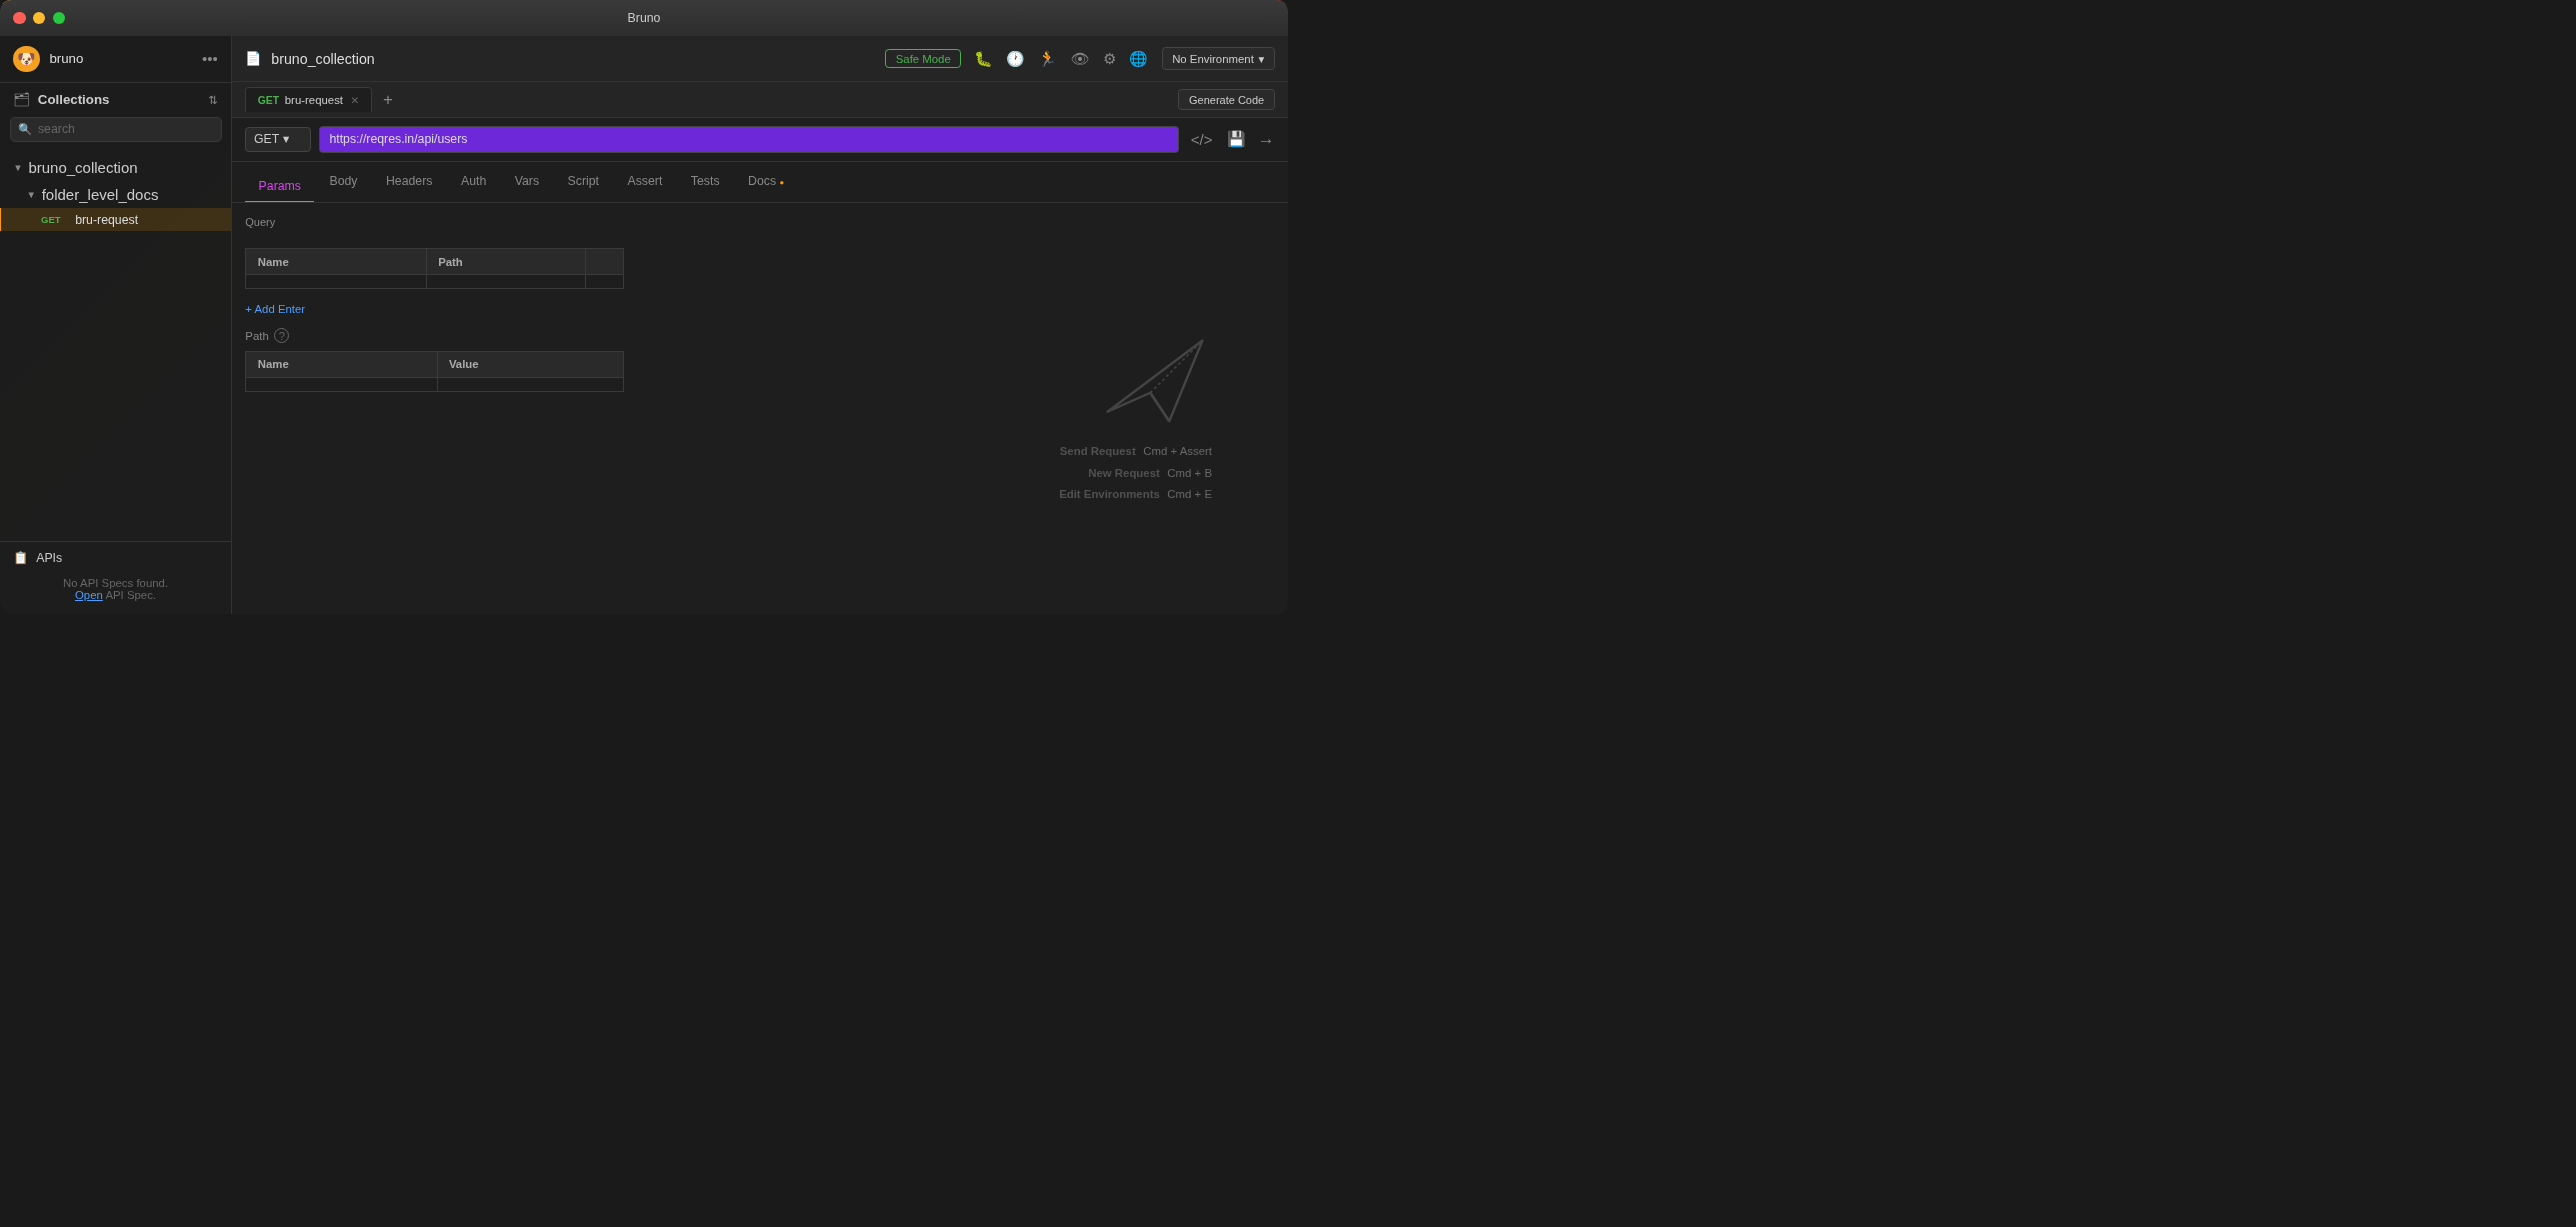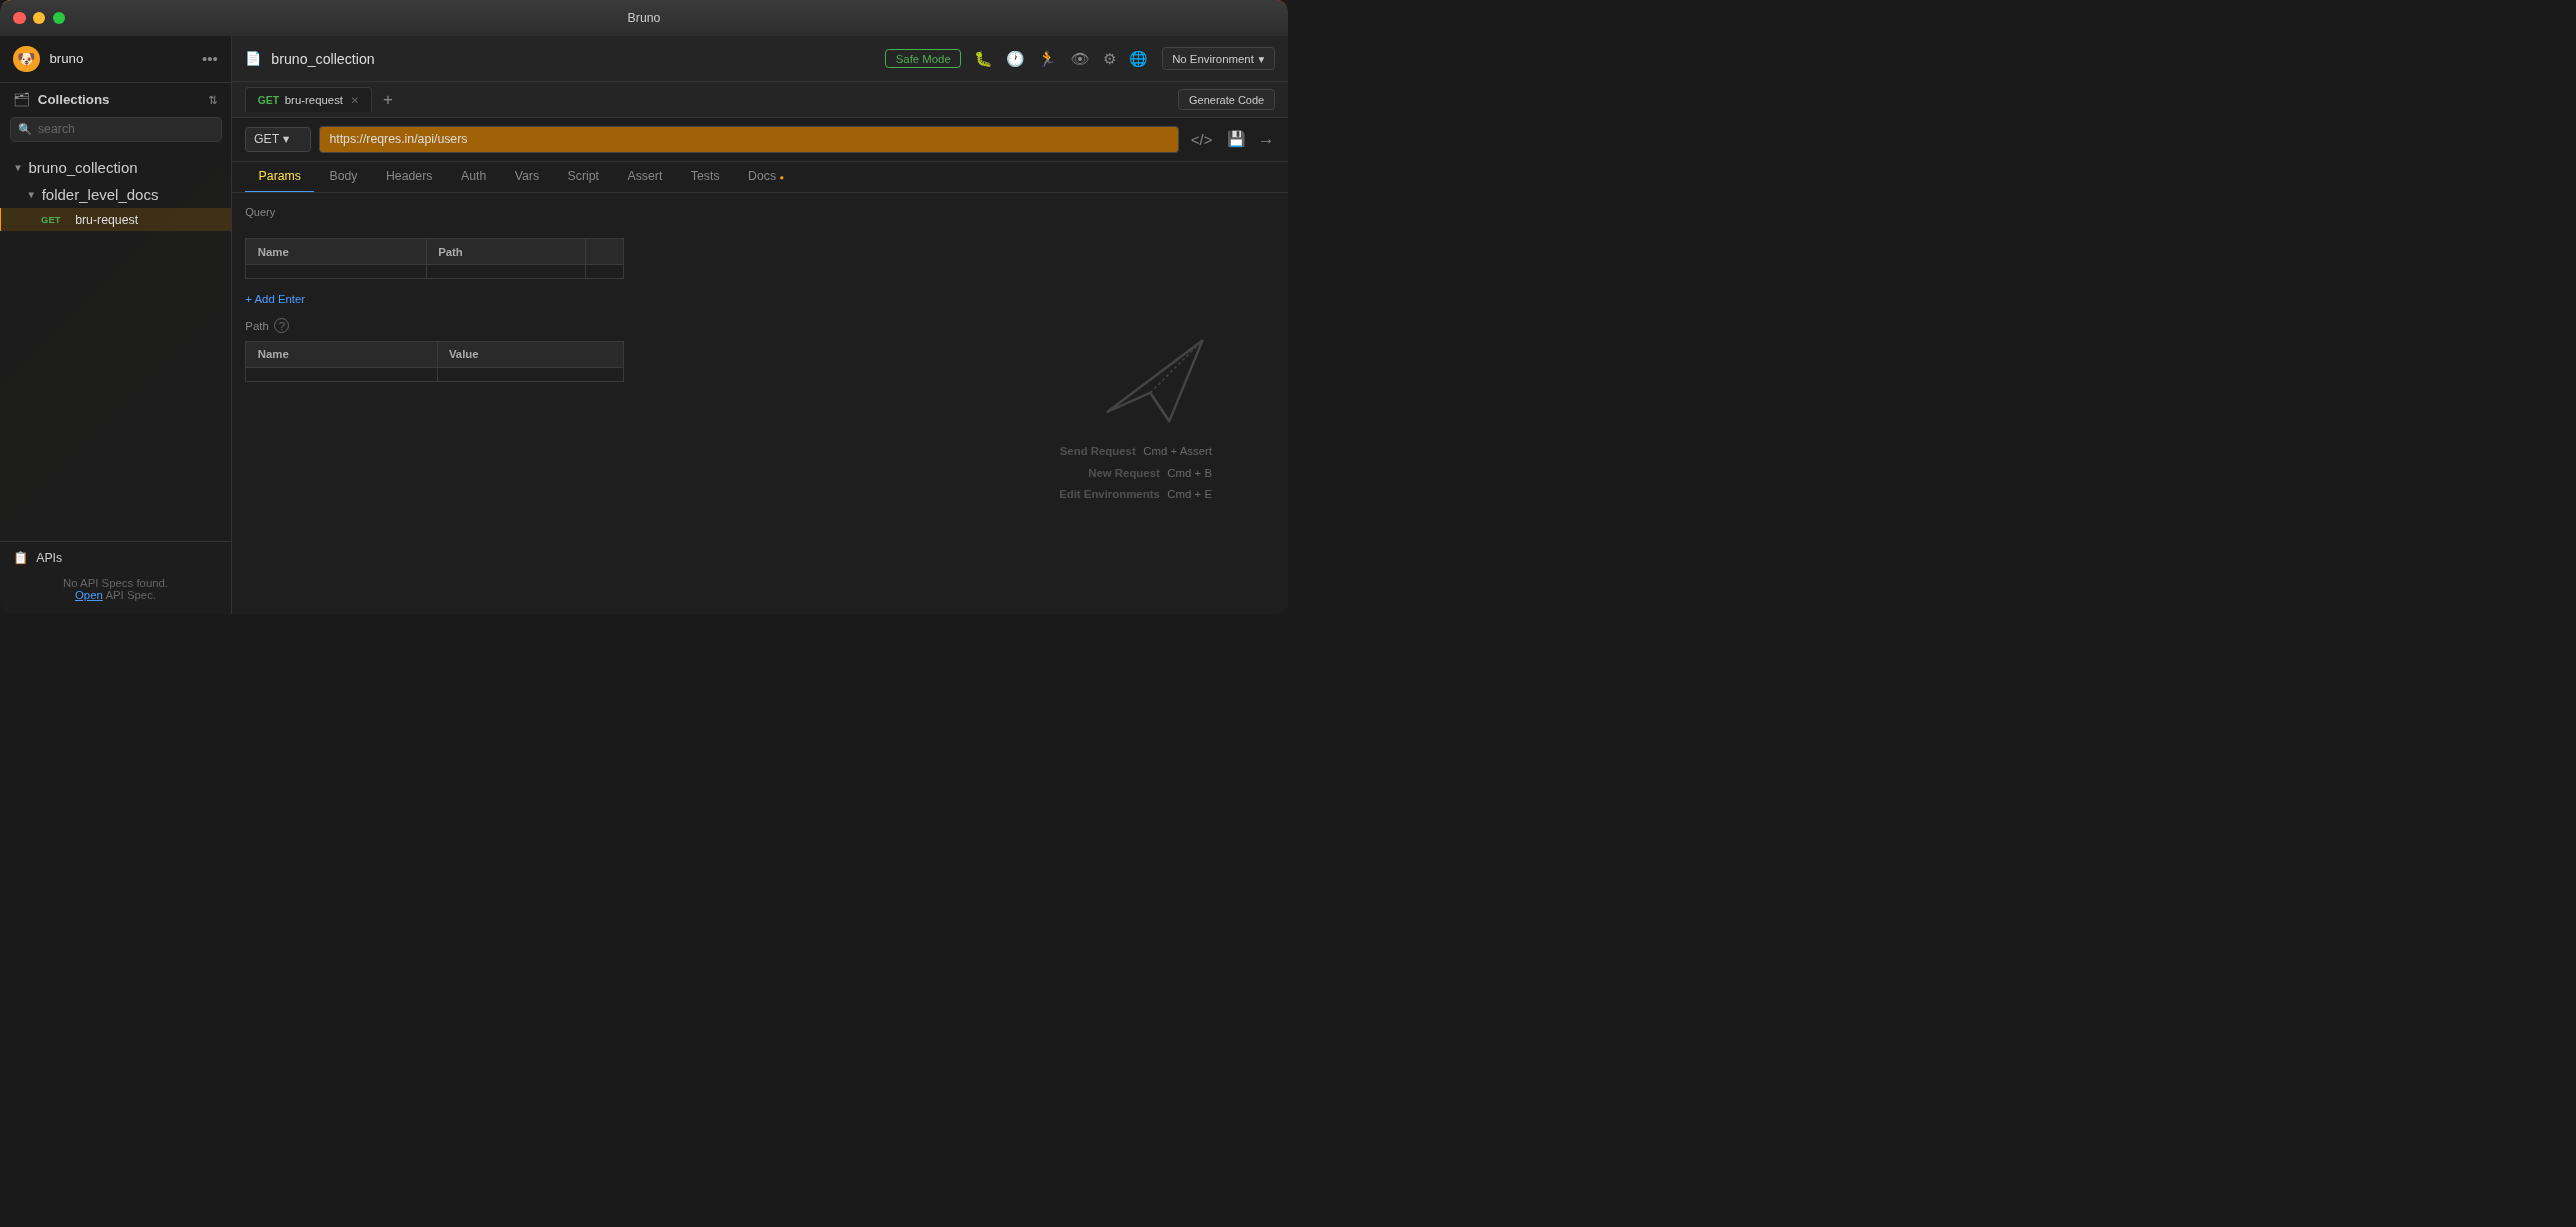--- a/index.html
+++ b/index.html
@@ -304,21 +304,21 @@
       border-radius: 3.8px;
       font-size: 12.3px;
       display: flex;
       align-items: center;
       gap: 3.8px;
       cursor: pointer;
       min-width: 66px;
     }
     .url-input {
       flex: 1;
-      background: #a16207;
+      background: #6d28d9;
       border: 0.9px solid #444;
       color: #ddd;
       padding: 5.7px 9.5px;
       border-radius: 3.8px;
       font-size: 12.3px;
       outline: none;
     }
     .url-actions {
       display: flex;
       gap: 7.6px;
@@ -349,22 +349,23 @@
       gap: 1.9px;
     }
     .req-tab {
       padding: 7.6px 13.3px;
       font-size: 12.3px;
       color: #888;
       cursor: pointer;
       border-bottom: 1.9px solid transparent;
     }
     .req-tab.active {
-      color: #fde047;
+      color: #d946ef;
       border-bottom-color: #4a9eff;
+      margin-top: 10px;
     }
 
     
     .params-content {
       padding: 13.3px;
       flex: 1;
       overflow-y: auto;
     }
 
     .section-label {

